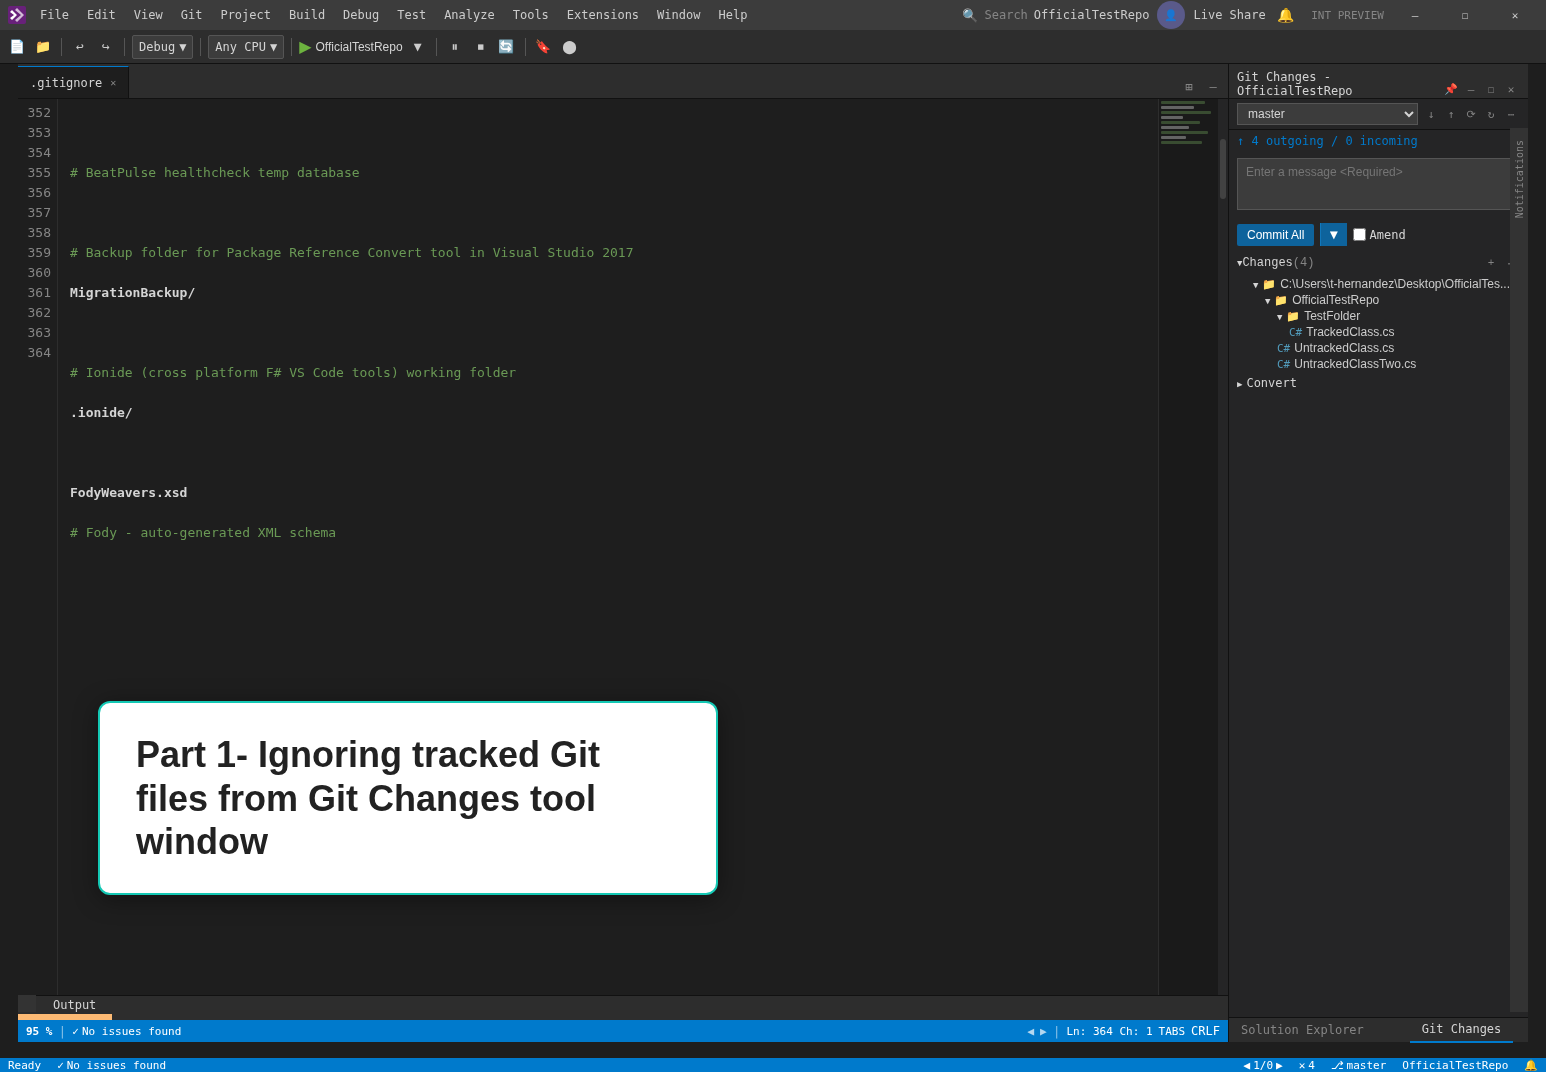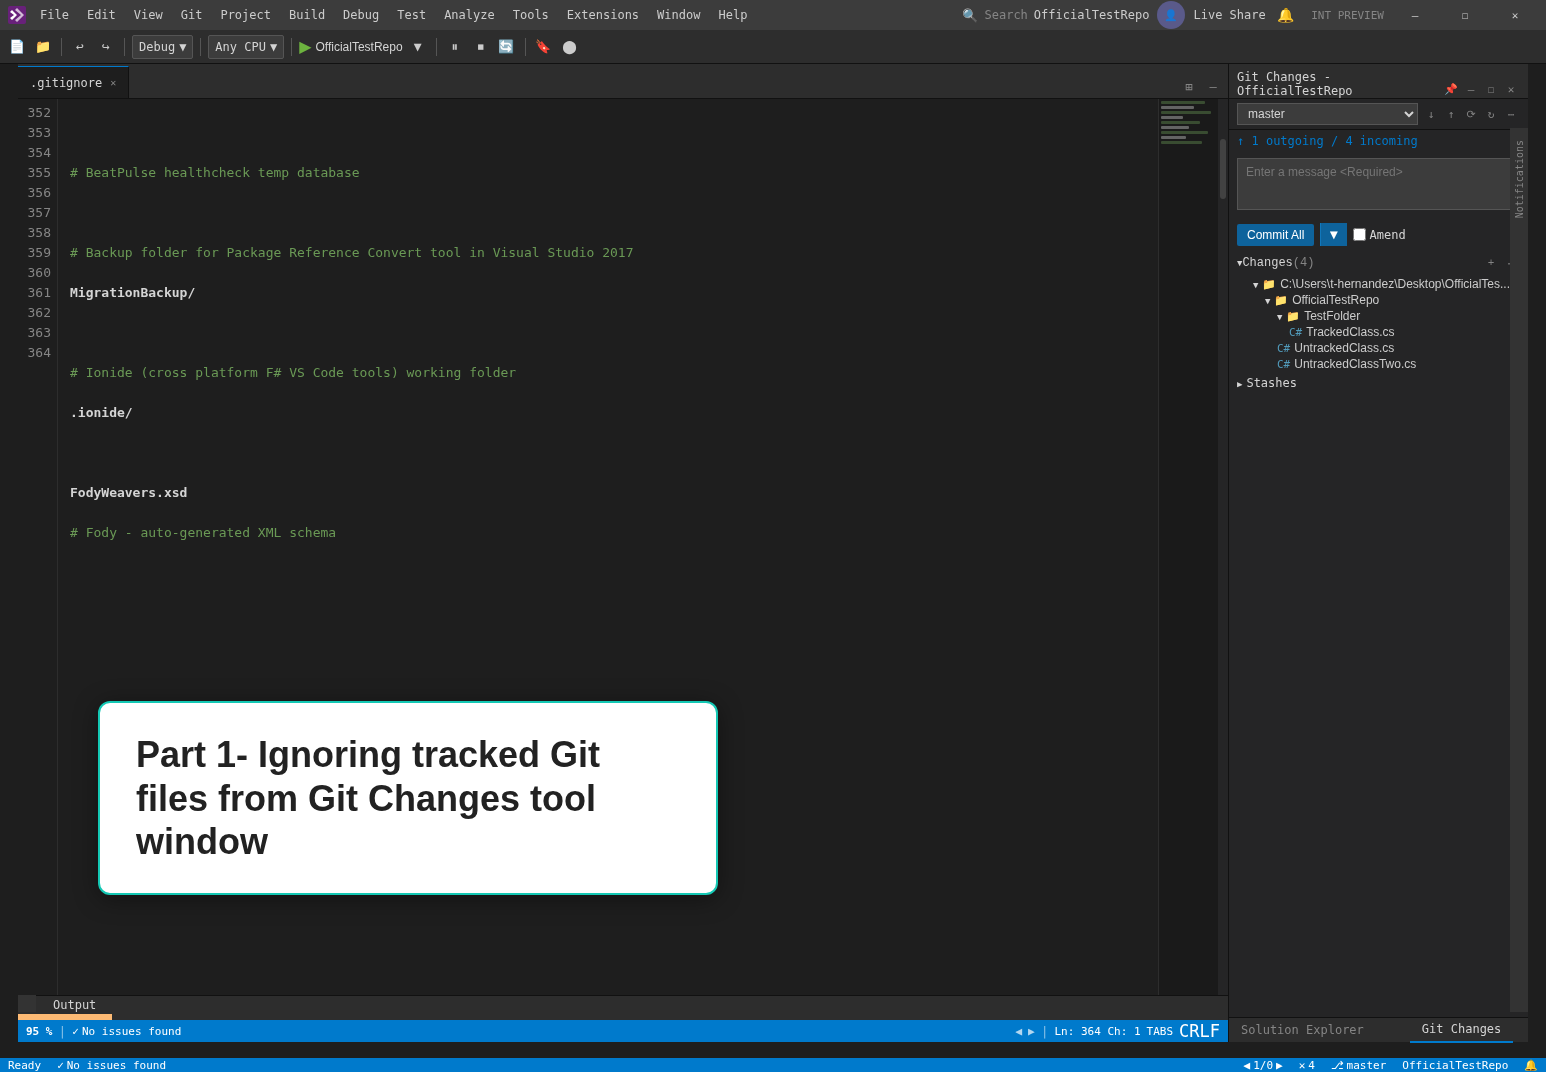--- a/index.html
+++ b/index.html
@@ -606,21 +606,21 @@
       <span style="color:rgba(255,255,255,0.5);">|</span>
       <span style="font-size:11px; color:white; display:flex; align-items:center; gap:3px; cursor:pointer;">
         <span>✓</span>
         <span>No issues found</span>
       </span>
       <span style="margin-left:auto; color:rgba(255,255,255,0.7); font-size:11px;">◀</span>
       <span style="color:rgba(255,255,255,0.7); font-size:11px;">▶</span>
       <span style="color:rgba(255,255,255,0.5);">|</span>
       <span style="font-size:11px; color:white;">Ln: 364  Ch: 1</span>
       <span style="font-size:11px; color:white; cursor:pointer;">TABS</span>
-      <span style="font-size:17px; color:white; cursor:pointer;">CRLF</span>
+      <span style="font-size:12px; color:white; cursor:pointer;">CRLF</span>
     </div>
 
   </div>
 
   <div class="git-panel">
 
     <div class="git-panel-header">
       <span style="font-size:12px; flex:1;">Git Changes - OfficialTestRepo</span>
       <div class="git-panel-icons">
         <div class="git-panel-icon">📌</div>
@@ -636,21 +636,21 @@
         <div class="branch-icon">↓</div>
         <div class="branch-icon">↑</div>
         <div class="branch-icon">⟳</div>
         <div class="branch-icon">↻</div>
         <div class="branch-icon">⋯</div>
       </div>
     </div>
 
     <div class="outgoing-row">
       <span>↑</span>
-      <span>1 outgoing / 4 incoming</span>
+      <span>4 outgoing / 0 incoming</span>
     </div>
 
     <div class="commit-message-area">
       <textarea class="commit-input" placeholder="Enter a message &lt;Required&gt;" style=""></textarea>
     </div>
 
     <div class="commit-actions">
       <button class="commit-btn">
         <span>Commit All</span>
       </button>
@@ -708,21 +708,21 @@
 
         <div class="file-tree-item file-tree-indent3">
           <span class="file-icon-cs">C#</span>
           <span class="file-label">UntrackedClassTwo.cs</span>
           <span class="file-status-a">A</span>
         </div>
       </div>
 
       <div class="stashes-row">
         <span class="chevron-right"></span>
-        <span>Stashes</span>
+        <span>Convert</span>
       </div>
     </div>
 
     <div class="panel-tabs" style="margin-top:auto;">
       <div class="panel-tab">
         <span>Solution Explorer</span>
       </div>
       <div class="panel-tab active">
         <span>Git Changes</span>
       </div>

